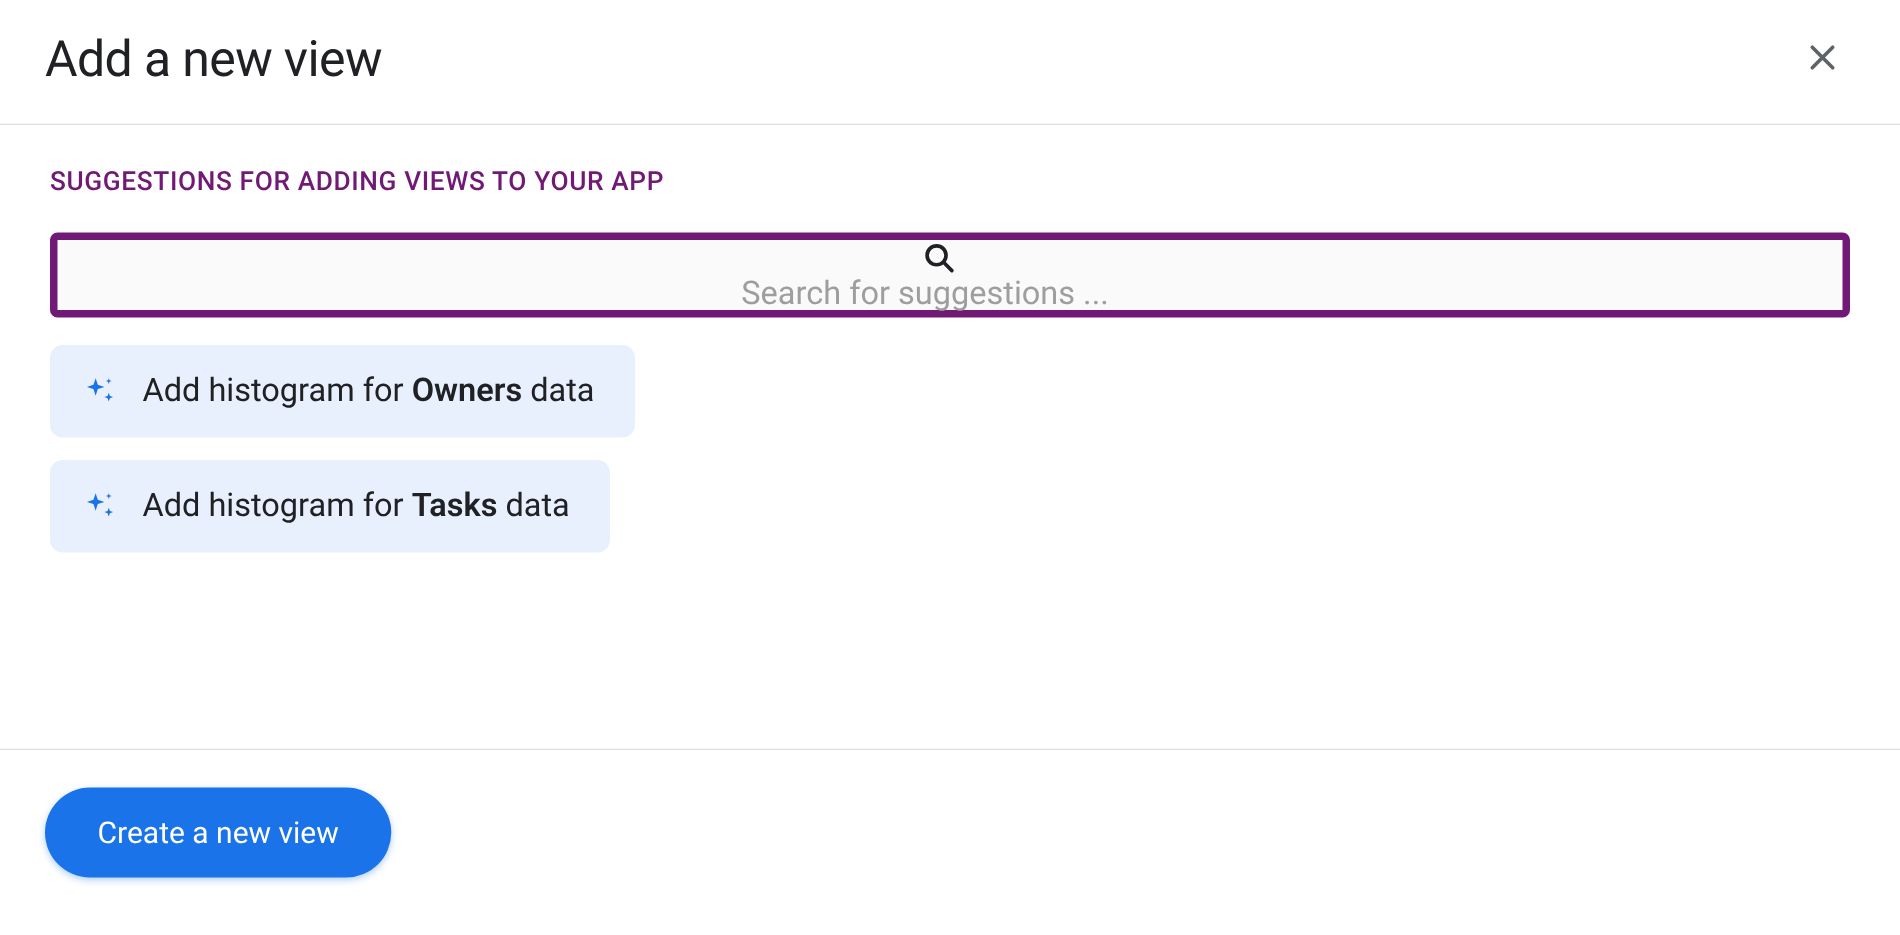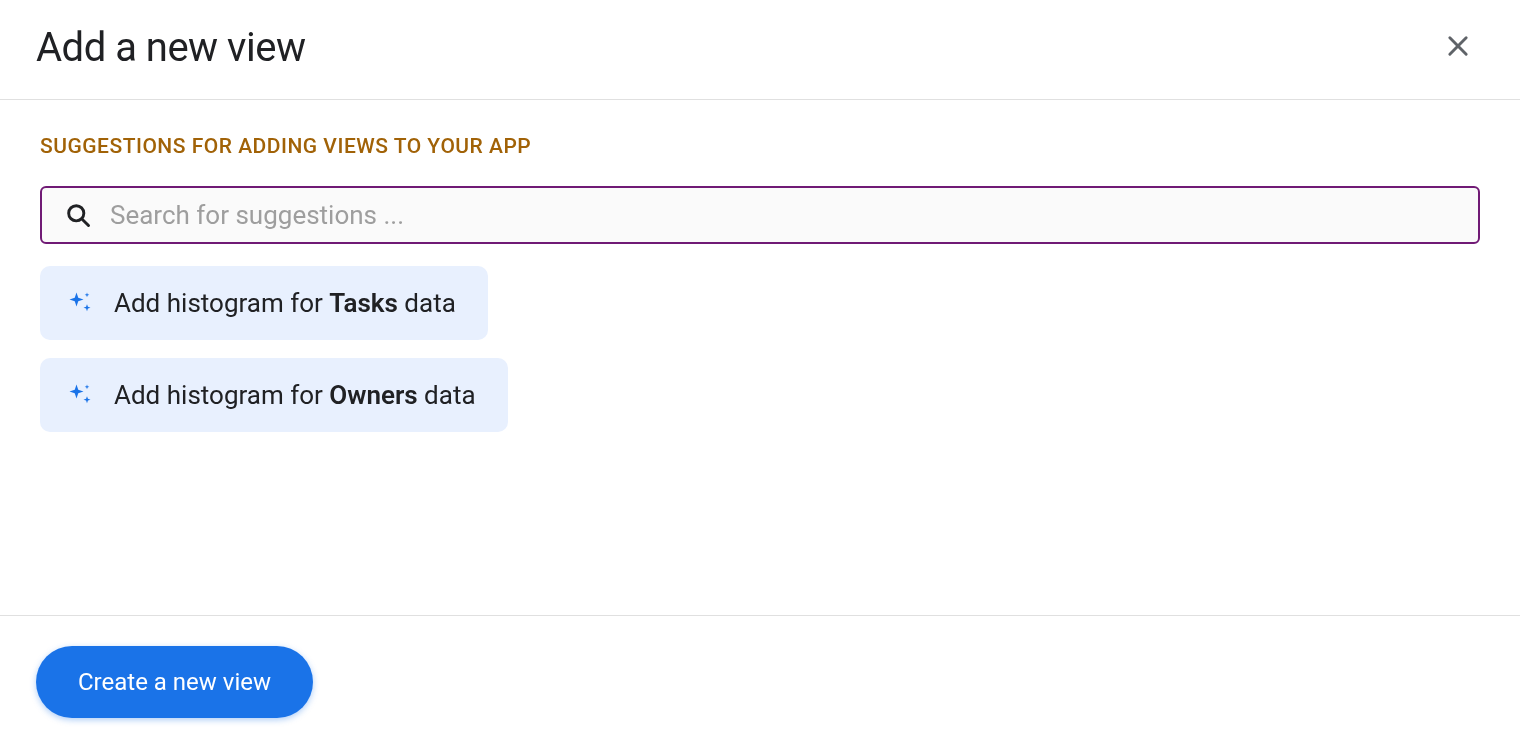--- a/index.html
+++ b/index.html
@@ -42,33 +42,34 @@
       height: 28px;
       stroke: #5f6368;
       stroke-width: 2.5;
     }
     .content {
       padding: 34px 40px 0 40px;
     }
     .section-label {
       font-size: 21px;
       font-weight: 500;
-      color: #a16207;
+      color: #701a75;
       letter-spacing: 0.5px;
       margin-bottom: 28px;
     }
     .search-container {
       display: flex;
       align-items: center;
-      border: 2px solid #701a75;
+      border: 6px solid #701a75;
       border-radius: 6px;
       background: #fafafa;
       padding: 0 22px;
-      height: 58px;
+      height: 68px;
       margin-bottom: 22px;
+      flex-direction: column;
     }
     .search-icon {
       display: flex;
       align-items: center;
       margin-right: 18px;
     }
     .search-icon svg {
       width: 28px;
       height: 28px;
     }
@@ -109,21 +110,21 @@
     }
     .suggestion-text {
       font-size: 26px;
       color: #202124;
     }
     .suggestion-text strong {
       font-weight: 600;
     }
     .footer {
       position: absolute;
-      bottom: 0;
+      bottom: 16px;
       left: 0;
       right: 0;
       border-top: 1px solid #e0e0e0;
       padding: 30px 36px;
     }
     .create-btn {
       background: #1a73e8;
       color: #fff;
       border: none;
       border-radius: 40px;
@@ -164,34 +165,34 @@
   <div class="suggestion-list">
     <div class="suggestion-chip">
       <span class="sparkle-icon">
         <svg viewBox="0 0 24 24">
           <path d="M9 3 L10.5 7.5 L15 9 L10.5 10.5 L9 15 L7.5 10.5 L3 9 L7.5 7.5 Z" fill="#1a73e8"></path>
           <path d="M18 13 L18.8 15.2 L21 16 L18.8 16.8 L18 19 L17.2 16.8 L15 16 L17.2 15.2 Z" fill="#1a73e8"></path>
           <path d="M18 3 L18.5 4.5 L20 5 L18.5 5.5 L18 7 L17.5 5.5 L16 5 L17.5 4.5 Z" fill="#1a73e8"></path>
         </svg>
       </span>
       <span class="suggestion-text">
-        <span>Add histogram for </span><strong>Tasks</strong><span> data</span>
+        <span>Add histogram for </span><strong>Owners</strong><span> data</span>
       </span>
     </div>
 
     <div class="suggestion-chip">
       <span class="sparkle-icon">
         <svg viewBox="0 0 24 24">
           <path d="M9 3 L10.5 7.5 L15 9 L10.5 10.5 L9 15 L7.5 10.5 L3 9 L7.5 7.5 Z" fill="#1a73e8"></path>
           <path d="M18 13 L18.8 15.2 L21 16 L18.8 16.8 L18 19 L17.2 16.8 L15 16 L17.2 15.2 Z" fill="#1a73e8"></path>
           <path d="M18 3 L18.5 4.5 L20 5 L18.5 5.5 L18 7 L17.5 5.5 L16 5 L17.5 4.5 Z" fill="#1a73e8"></path>
         </svg>
       </span>
       <span class="suggestion-text">
-        <span>Add histogram for </span><strong>Owners</strong><span> data</span>
+        <span>Add histogram for </span><strong>Tasks</strong><span> data</span>
       </span>
     </div>
   </div>
 </div>
 
 <div class="footer">
   <button class="create-btn">Create a new view</button>
 </div>
 
 </body></html>

